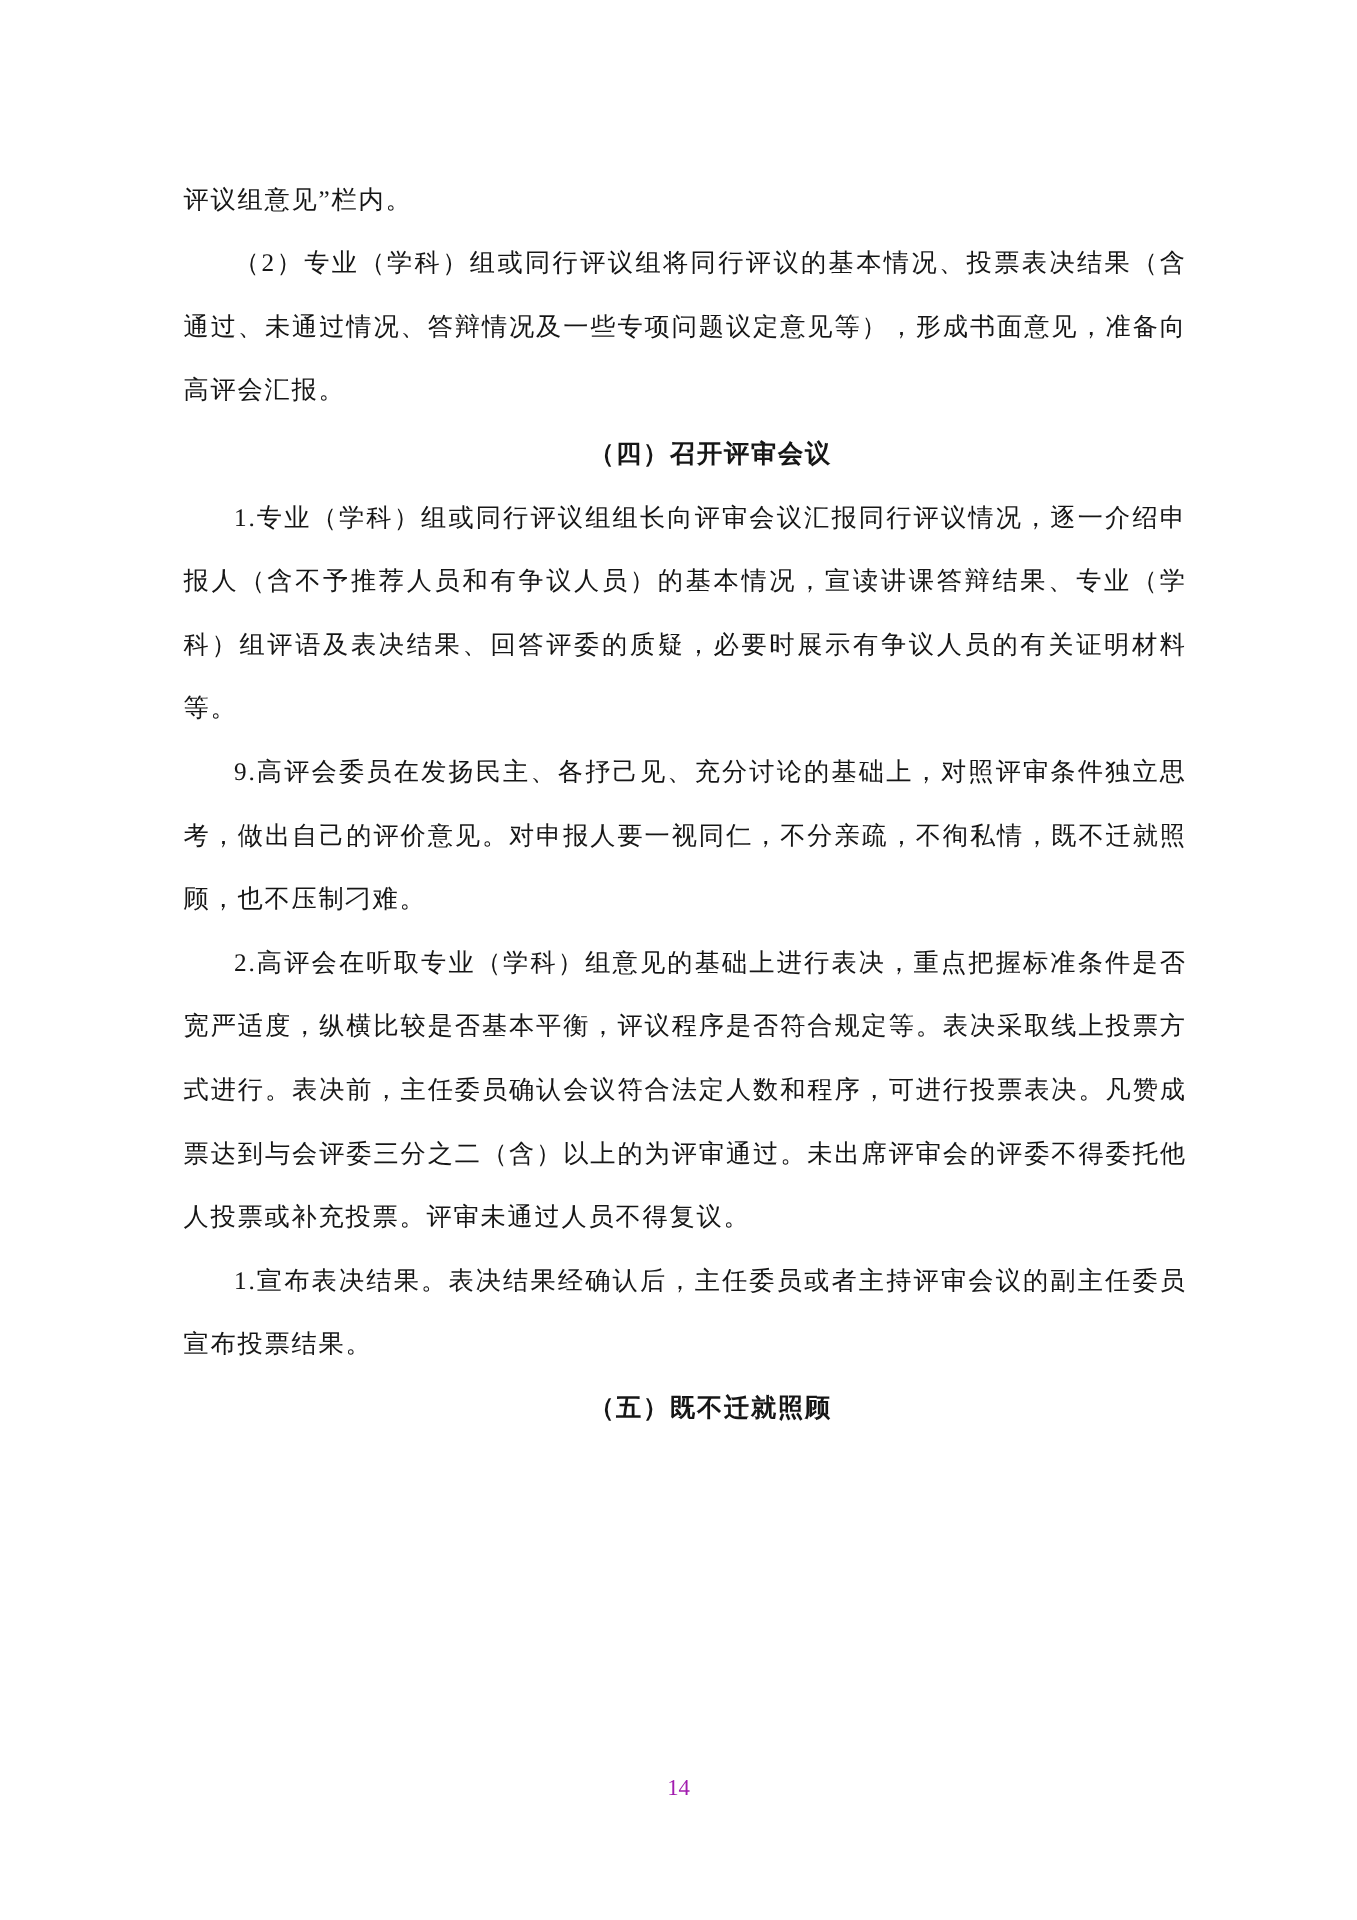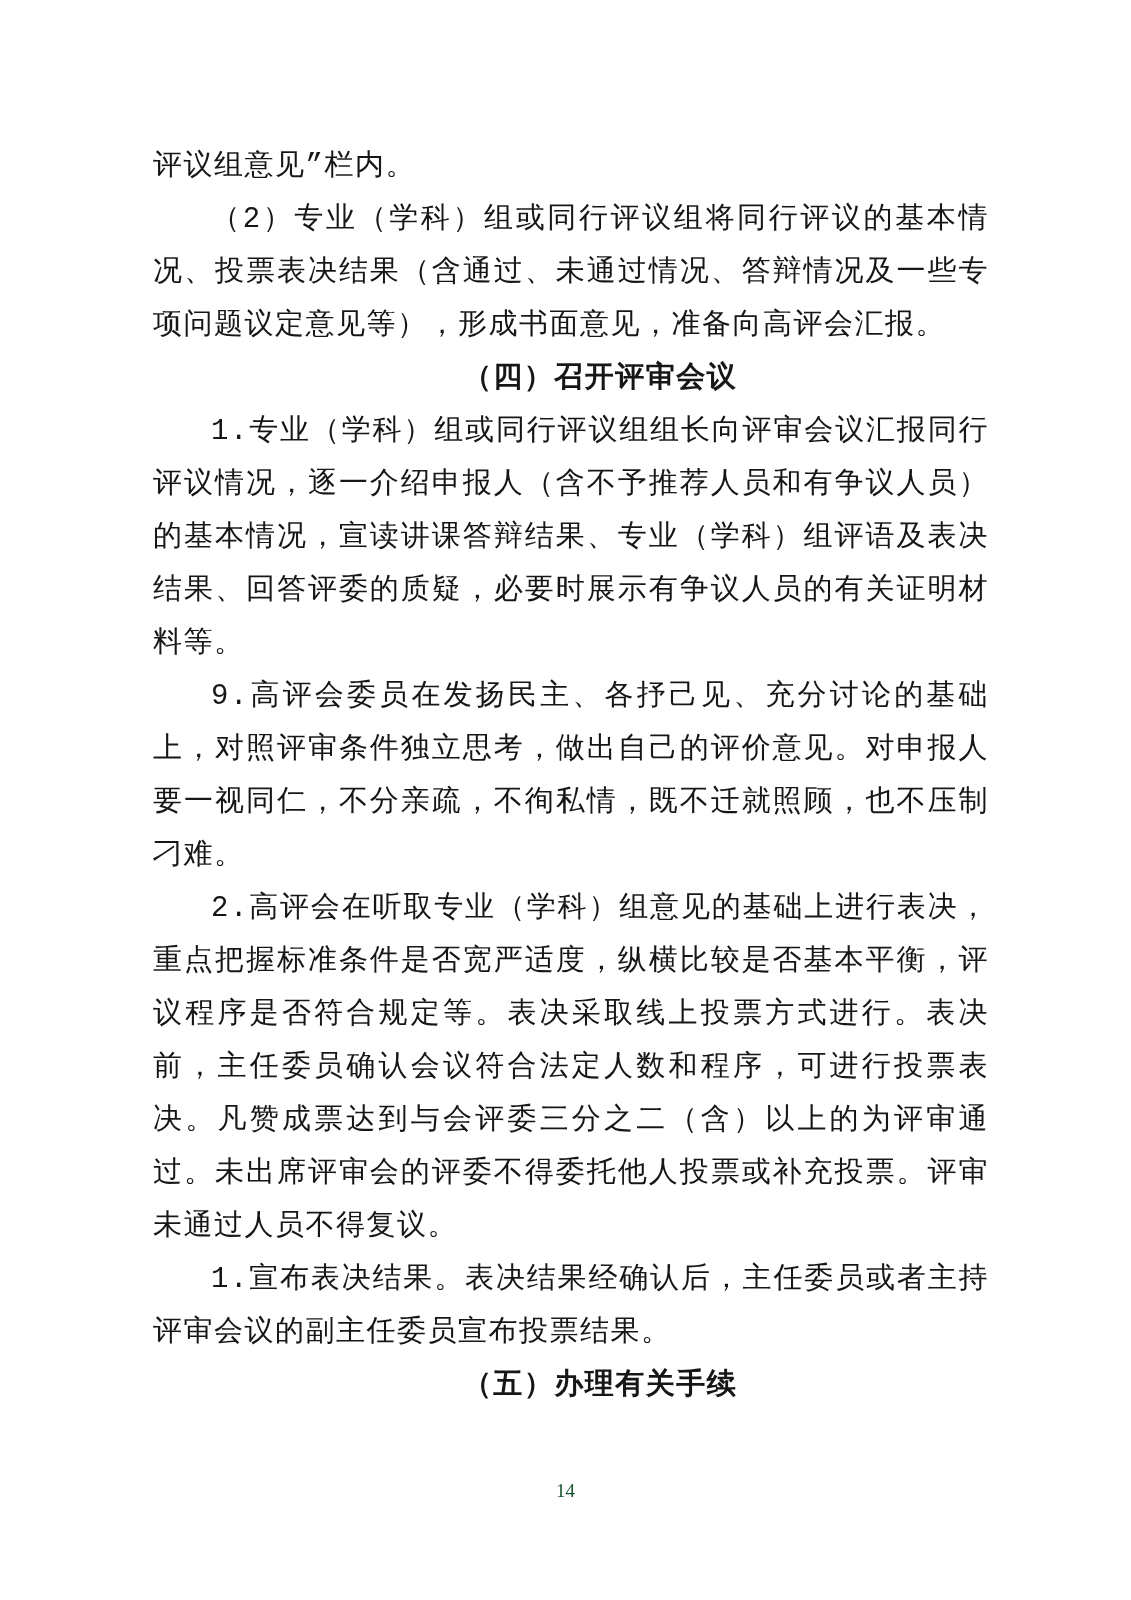--- a/index.html
+++ b/index.html
@@ -19,57 +19,56 @@
   .content {
     position: absolute;
     left: 153px;
     top: 140px;
     width: 836px;
   }
   .content p,
   .content h2 {
     margin: 0;
     padding: 0;
-    font-size: 29px;
+    font-size: 21px;
     line-height: 53px;
     font-weight: 400;
     letter-spacing: 1.5px;
     text-align: justify;
     text-justify: inter-character;
     text-indent: 2em;
     word-break: break-all;
-    font-family: Liberation Mono, monospace;
   }
   .content p.noindent {
     text-indent: 0;
   }
   .content h2.heading {
     font-weight: 700;
     text-align: center;
   }
   .pagenum {
     position: absolute;
     left: 0;
     right: 0;
     top: 1478px;
     text-align: center;
     font-size: 19px;
     line-height: 26px;
     letter-spacing: 0;
-    color: #14532d;
+    color: #a21caf;
   }
 </style>
 </head>
 <body>
 
 <div class="page">
   <div class="content">
     <p class="noindent">评议组意见”栏内。</p>
     <p>（2）专业（学科）组或同行评议组将同行评议的基本情况、投票表决结果（含通过、未通过情况、答辩情况及一些专项问题议定意见等），形成书面意见，准备向高评会汇报。</p>
     <h2 class="heading">（四）召开评审会议</h2>
     <p>1.专业（学科）组或同行评议组组长向评审会议汇报同行评议情况，逐一介绍申报人（含不予推荐人员和有争议人员）的基本情况，宣读讲课答辩结果、专业（学科）组评语及表决结果、回答评委的质疑，必要时展示有争议人员的有关证明材料等。</p>
     <p>9.高评会委员在发扬民主、各抒己见、充分讨论的基础上，对照评审条件独立思考，做出自己的评价意见。对申报人要一视同仁，不分亲疏，不徇私情，既不迁就照顾，也不压制刁难。</p>
     <p>2.高评会在听取专业（学科）组意见的基础上进行表决，重点把握标准条件是否宽严适度，纵横比较是否基本平衡，评议程序是否符合规定等。表决采取线上投票方式进行。表决前，主任委员确认会议符合法定人数和程序，可进行投票表决。凡赞成票达到与会评委三分之二（含）以上的为评审通过。未出席评审会的评委不得委托他人投票或补充投票。评审未通过人员不得复议。</p>
     <p>1.宣布表决结果。表决结果经确认后，主任委员或者主持评审会议的副主任委员宣布投票结果。</p>
-    <h2 class="heading">（五）办理有关手续</h2>
+    <h2 class="heading">（五）既不迁就照顾</h2>
   </div>
   <div class="pagenum">14</div>
 </div>
 
 </body></html>

